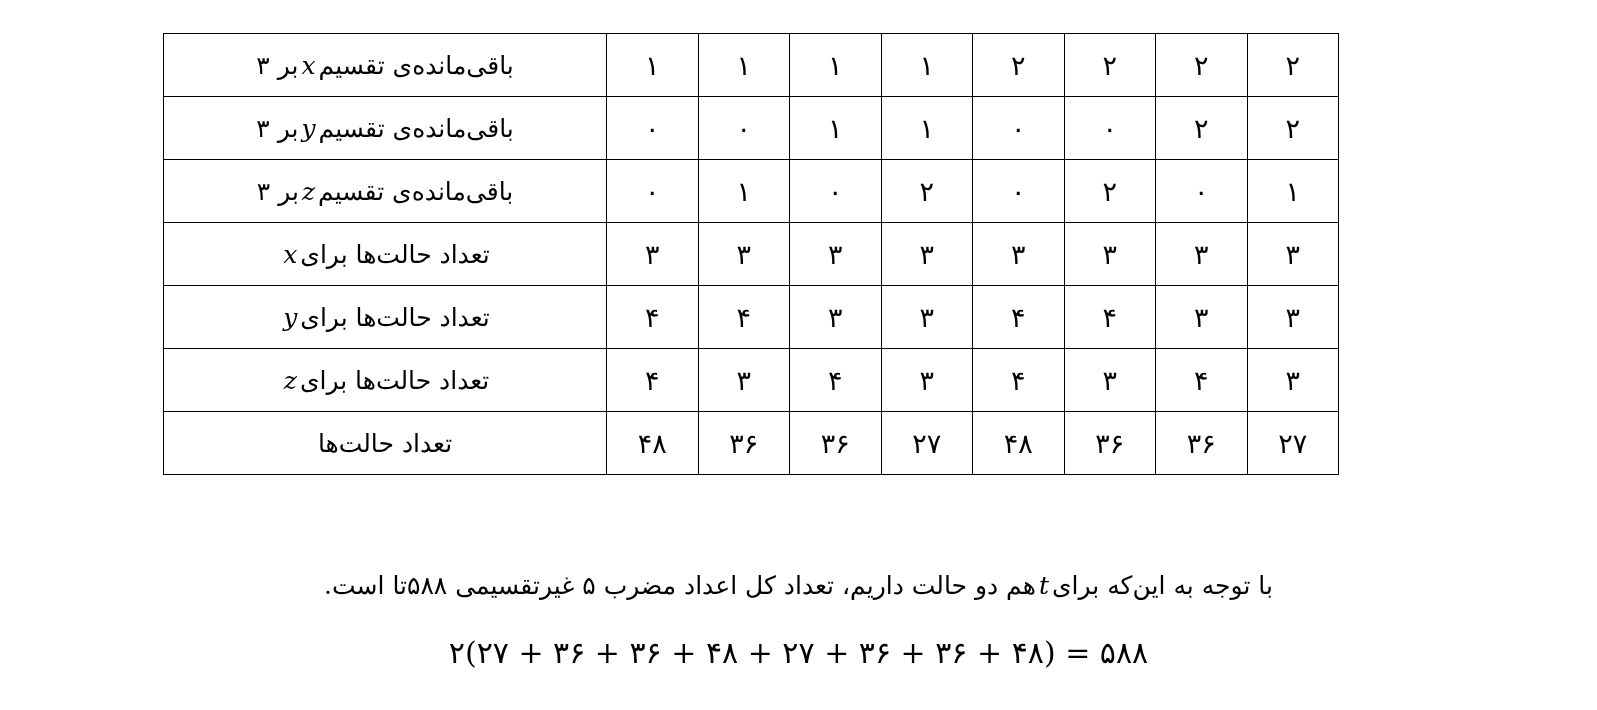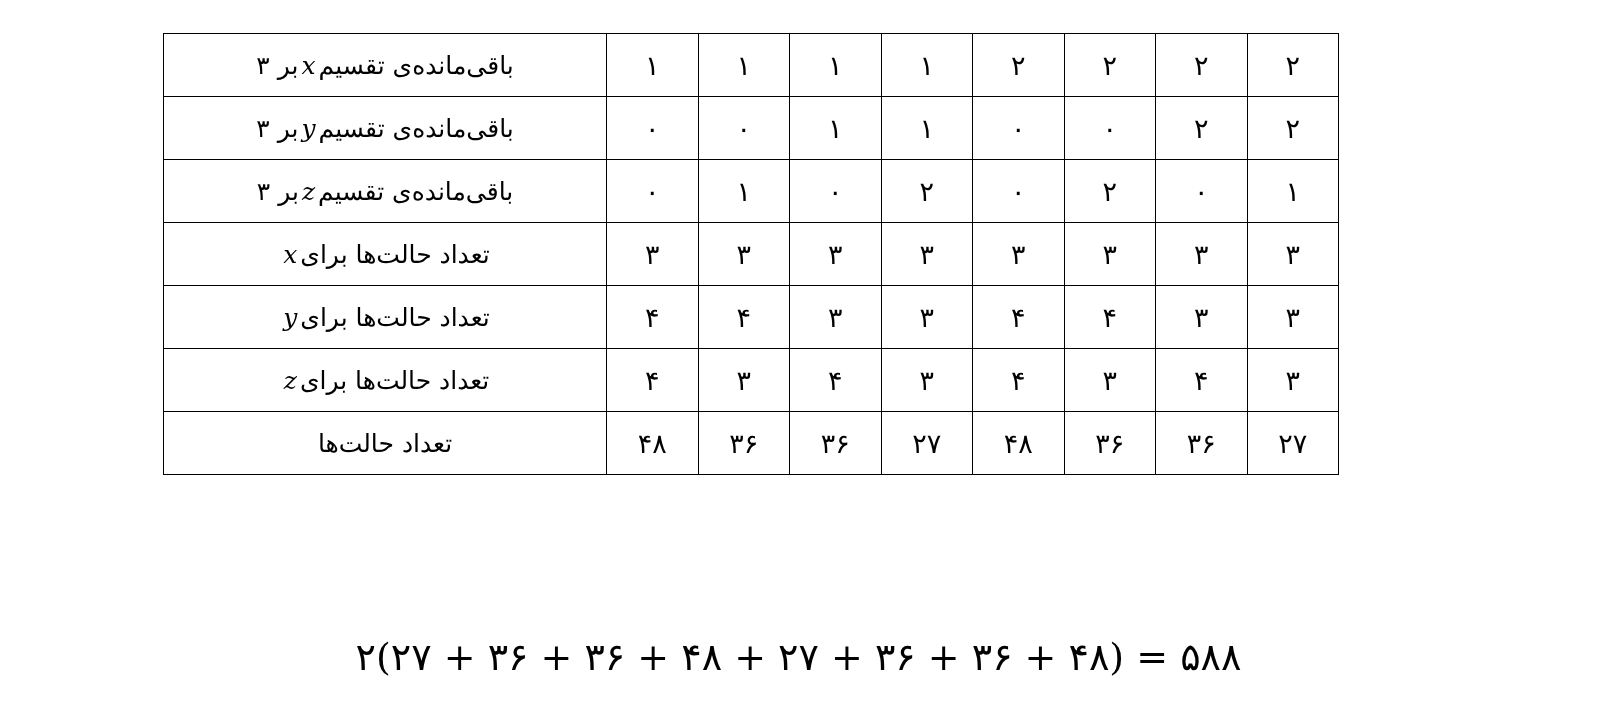--- a/index.html
+++ b/index.html
@@ -72,21 +72,21 @@
     white-space: nowrap;
   }
 
   
   .equation {
     position: absolute;
     top: 635px;
     left: 0;
     width: 1597px;
     text-align: center;
-    font-size: 38px;
+    font-size: 30px;
     direction: ltr;
     white-space: nowrap;
     letter-spacing: 0.5px;
   }
   .equation .eqpart { display: inline; }
 </style>
 </head>
 <body>
 
 <div class="page">
@@ -176,18 +176,21 @@
           <td class="val">۳۶</td>
           <td class="val">۳۶</td>
           <td class="val">۴۸</td>
           <td class="label">تعداد حالت‌ها</td>
         </tr>
 
       </tbody>
     </table>
   </div>
 
+  <div class="para">
+    <span>با توجه به این‌که برای</span><span class="mathvar">t</span><span>هم دو حالت داریم، تعداد کل اعداد مضرب ۵ غیرتقسیمی ۵۸۸تا است.</span>
+  </div>
 
   <div class="equation">
     <span class="eqpart">۲(۲۷ + ۳۶ + ۳۶ + ۴۸ + ۲۷ + ۳۶ + ۳۶ + ۴۸) = ۵۸۸</span>
   </div>
 
 </div>
 
 </body></html>

